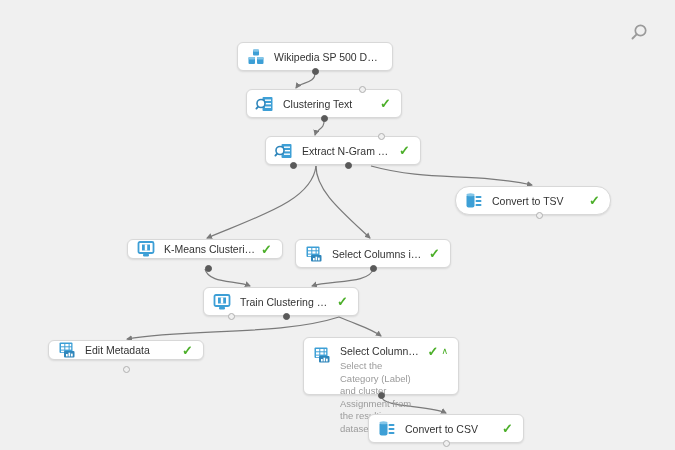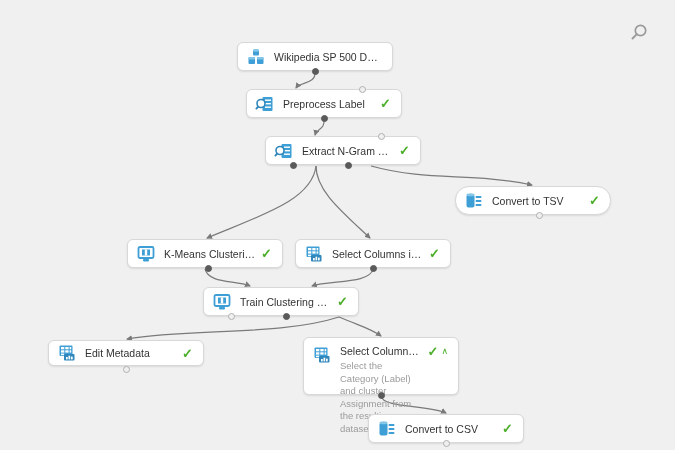--- a/index.html
+++ b/index.html
@@ -155,21 +155,21 @@
       <div class="node compact" style="left: 246px; top: 89px; width: 156px; height: 29px;">
         <svg viewBox="0 0 20 20" class="node-icon">
           <rect x="7.5" y="3" width="10" height="14" rx="1" fill="#3d9fd6"></rect>
           <rect x="10" y="5.5" width="6" height="1.4" fill="#ffffff"></rect>
           <rect x="10" y="9" width="6" height="1.4" fill="#ffffff"></rect>
           <rect x="10" y="12.5" width="6" height="1.4" fill="#ffffff"></rect>
           <circle cx="6" cy="9.5" r="4" fill="#ffffff" stroke="#2f86bb" stroke-width="1.6"></circle>
           <line x1="3.1" y1="12.6" x2="1.4" y2="14.6" stroke="#2f86bb" stroke-width="1.9" stroke-linecap="round"></line>
         </svg>
         <div class="node-body">
-          <div class="node-title">Preprocess Label</div>
+          <div class="node-title">Clustering Text</div>
         </div>
         <div class="node-status">
           <span class="check">✓</span>
         </div>
       </div>
       <div class="port out-empty" style="left: 359px; top: 86px;"></div>
       <div class="port out-filled" style="left: 320.5px; top: 115px;"></div>
       <div class="node compact" style="left: 265px; top: 136px; width: 156px; height: 29px;">
         <svg viewBox="0 0 20 20" class="node-icon">
           <rect x="7.5" y="3" width="10" height="14" rx="1" fill="#3d9fd6"></rect>
@@ -198,21 +198,21 @@
           <rect x="11.5" y="13" width="6" height="1.9" rx="0.9" fill="#3d9fd6"></rect>
         </svg>
         <div class="node-body">
           <div class="node-title">Convert to TSV</div>
         </div>
         <div class="node-status">
           <span class="check">✓</span>
         </div>
       </div>
       <div class="port out-empty" style="left: 536px; top: 212px;"></div>
-      <div class="node compact" style="left: 127px; top: 239px; width: 156px; height: 29px;">
+      <div class="node compact" style="left: 127px; top: 239px; width: 156px; height: 20px;">
         <svg viewBox="0 0 20 20" class="node-icon">
           <rect x="2.5" y="3" width="15" height="11" rx="1.4" fill="#ffffff" stroke="#3d9fd6" stroke-width="1.8"></rect>
           <rect x="6" y="5.5" width="8" height="6" fill="#3d9fd6"></rect>
           <rect x="8.8" y="5.5" width="2.4" height="6" fill="#ffffff"></rect>
           <rect x="7" y="15" width="6" height="2.4" rx="0.8" fill="#3d9fd6"></rect>
         </svg>
         <div class="node-body">
           <div class="node-title">K-Means Clustering</div>
         </div>
         <div class="node-status">
@@ -252,21 +252,21 @@
         </svg>
         <div class="node-body">
           <div class="node-title">Train Clustering Model</div>
         </div>
         <div class="node-status">
           <span class="check">✓</span>
         </div>
       </div>
       <div class="port out-empty" style="left: 228px; top: 313px;"></div>
       <div class="port out-filled" style="left: 283px; top: 313px;"></div>
-      <div class="node compact" style="left: 48px; top: 340px; width: 156px; height: 26px;">
+      <div class="node compact" style="left: 48px; top: 340px; width: 156px; height: 20px;">
         <svg viewBox="0 0 20 20" class="node-icon">
           <rect x="2.5" y="2.5" width="13" height="10.5" rx="1" fill="#3d9fd6"></rect>
           <rect x="4" y="4" width="3.3" height="2.3" fill="#ffffff"></rect>
           <rect x="8.3" y="4" width="3.3" height="2.3" fill="#ffffff"></rect>
           <rect x="12.6" y="4" width="1.6" height="2.3" fill="#ffffff"></rect>
           <rect x="4" y="7.3" width="3.3" height="2.3" fill="#ffffff"></rect>
           <rect x="8.3" y="7.3" width="3.3" height="2.3" fill="#ffffff"></rect>
           <rect x="12.6" y="7.3" width="1.6" height="2.3" fill="#ffffff"></rect>
           <rect x="4" y="10.6" width="3.3" height="1.6" fill="#ffffff"></rect>
           <rect x="7" y="11" width="10.5" height="6.5" rx="1" fill="#2f86bb"></rect>

